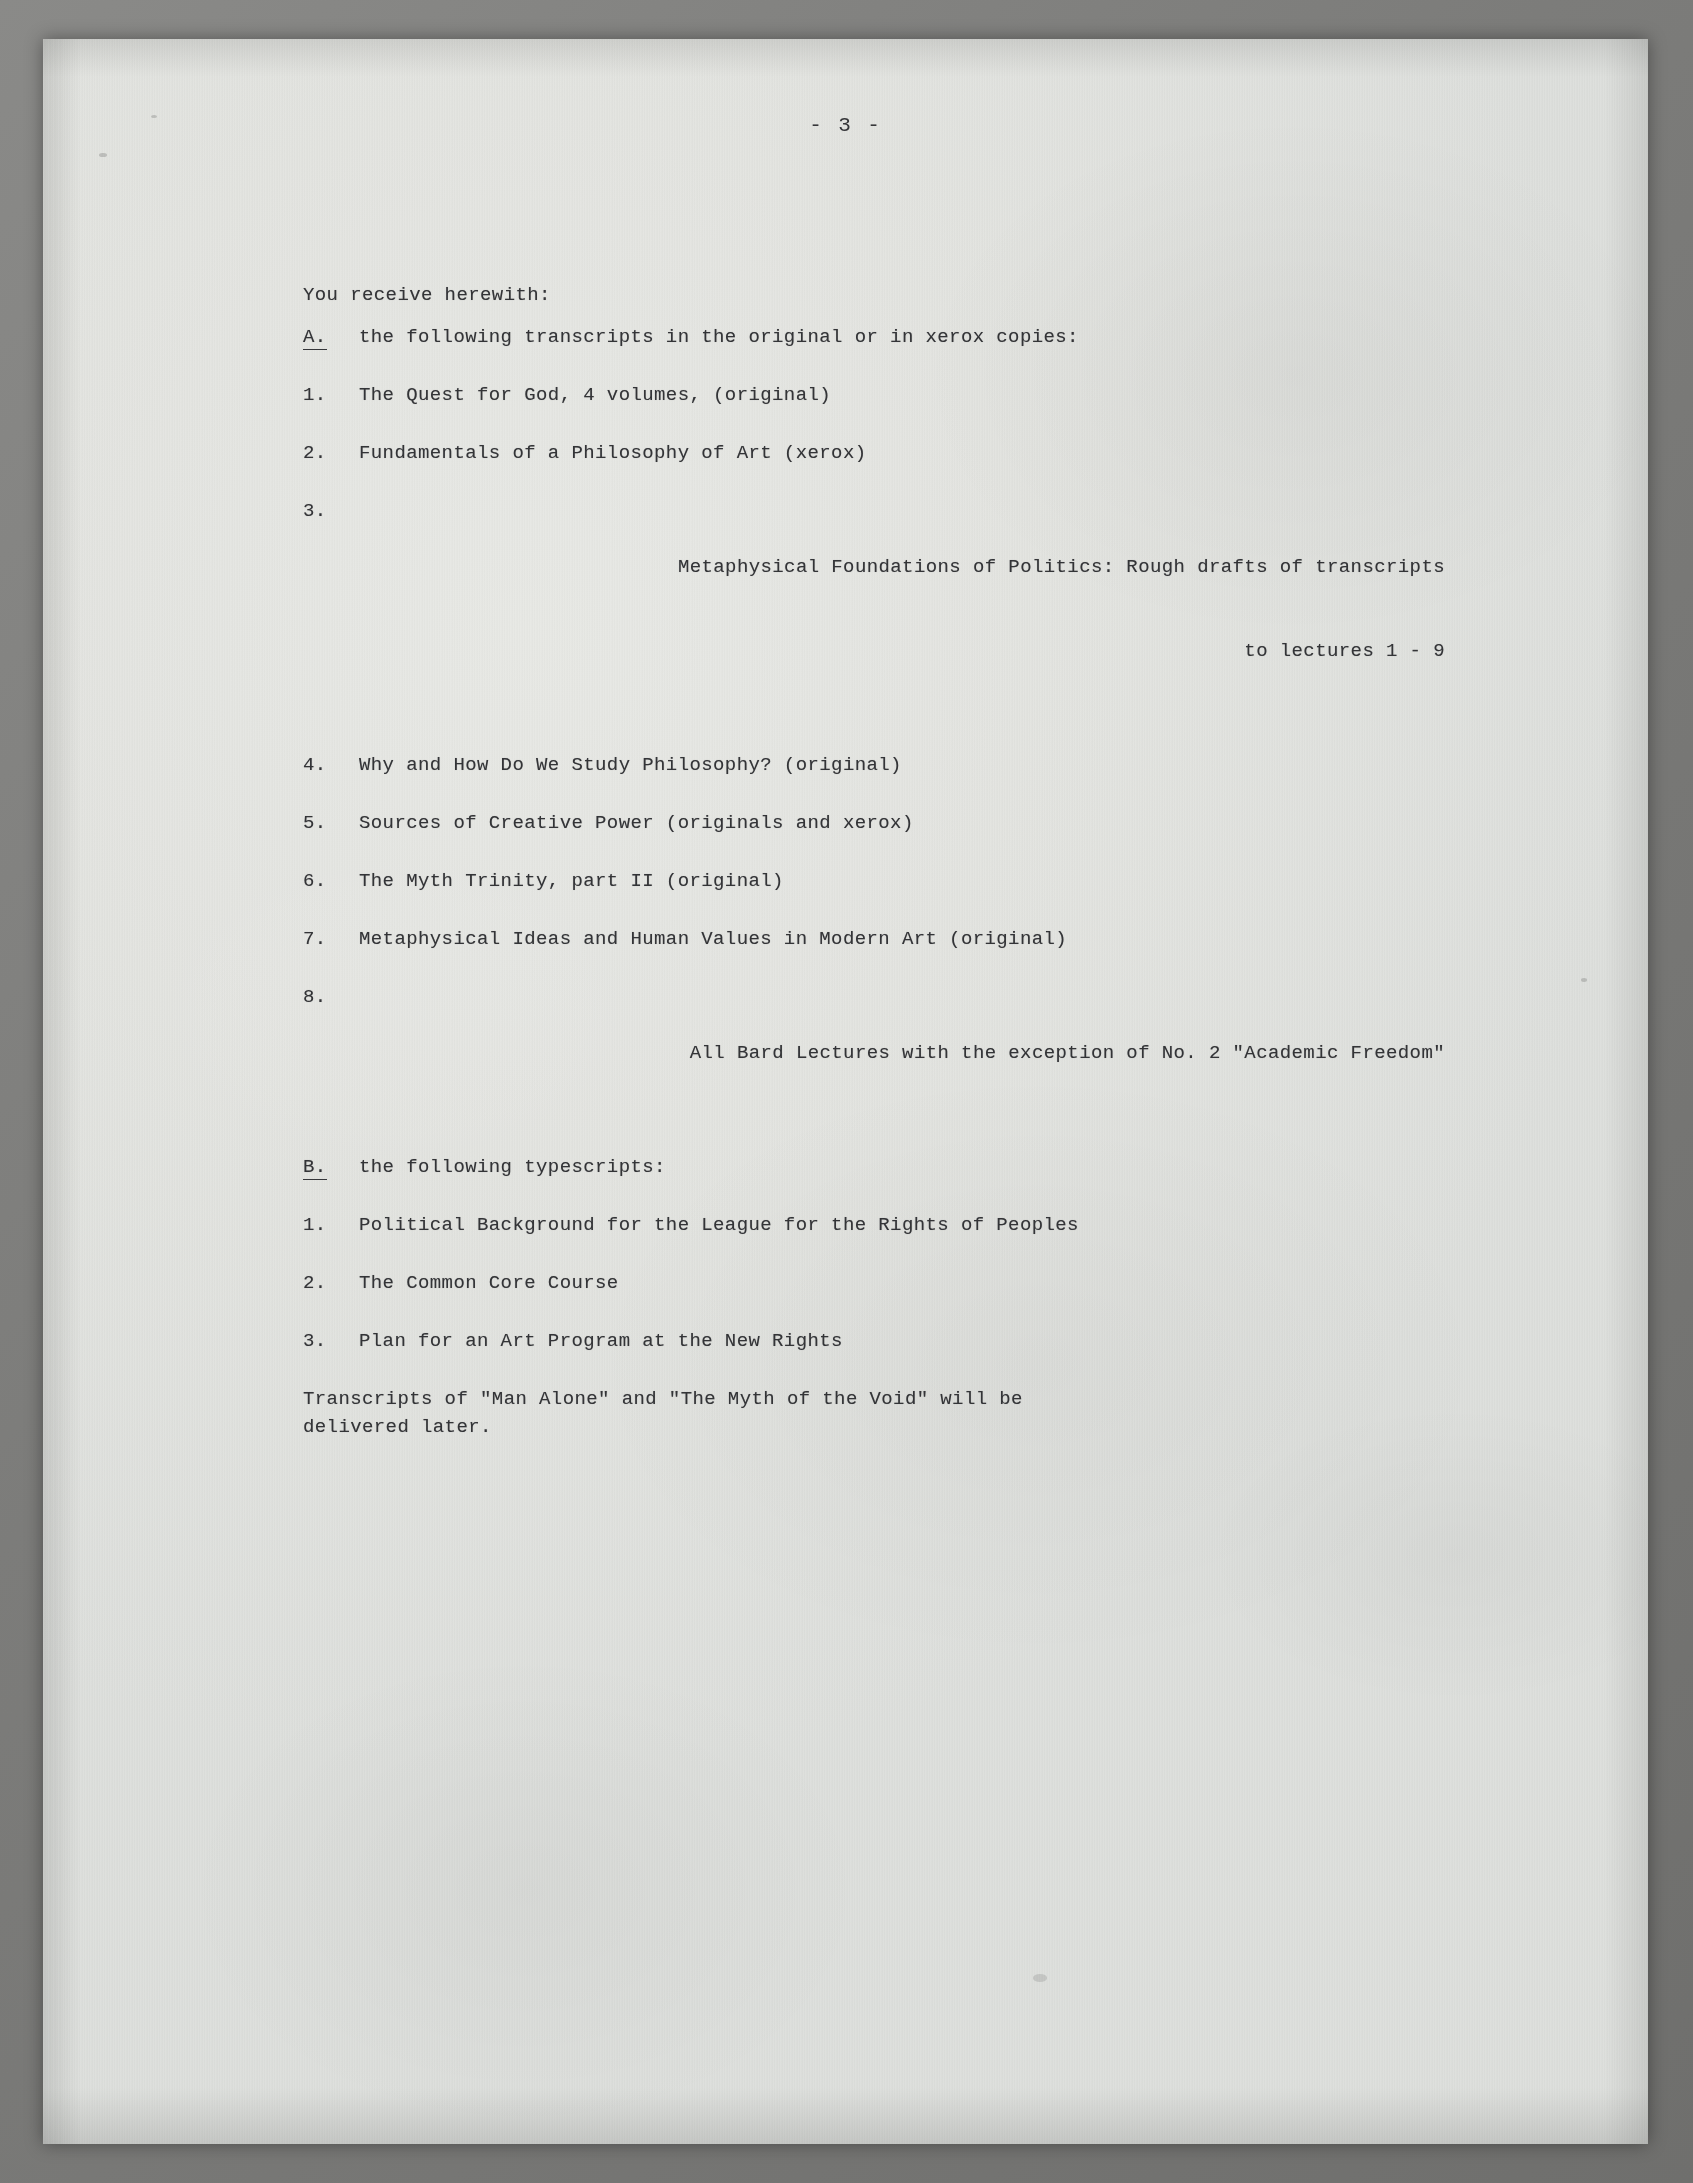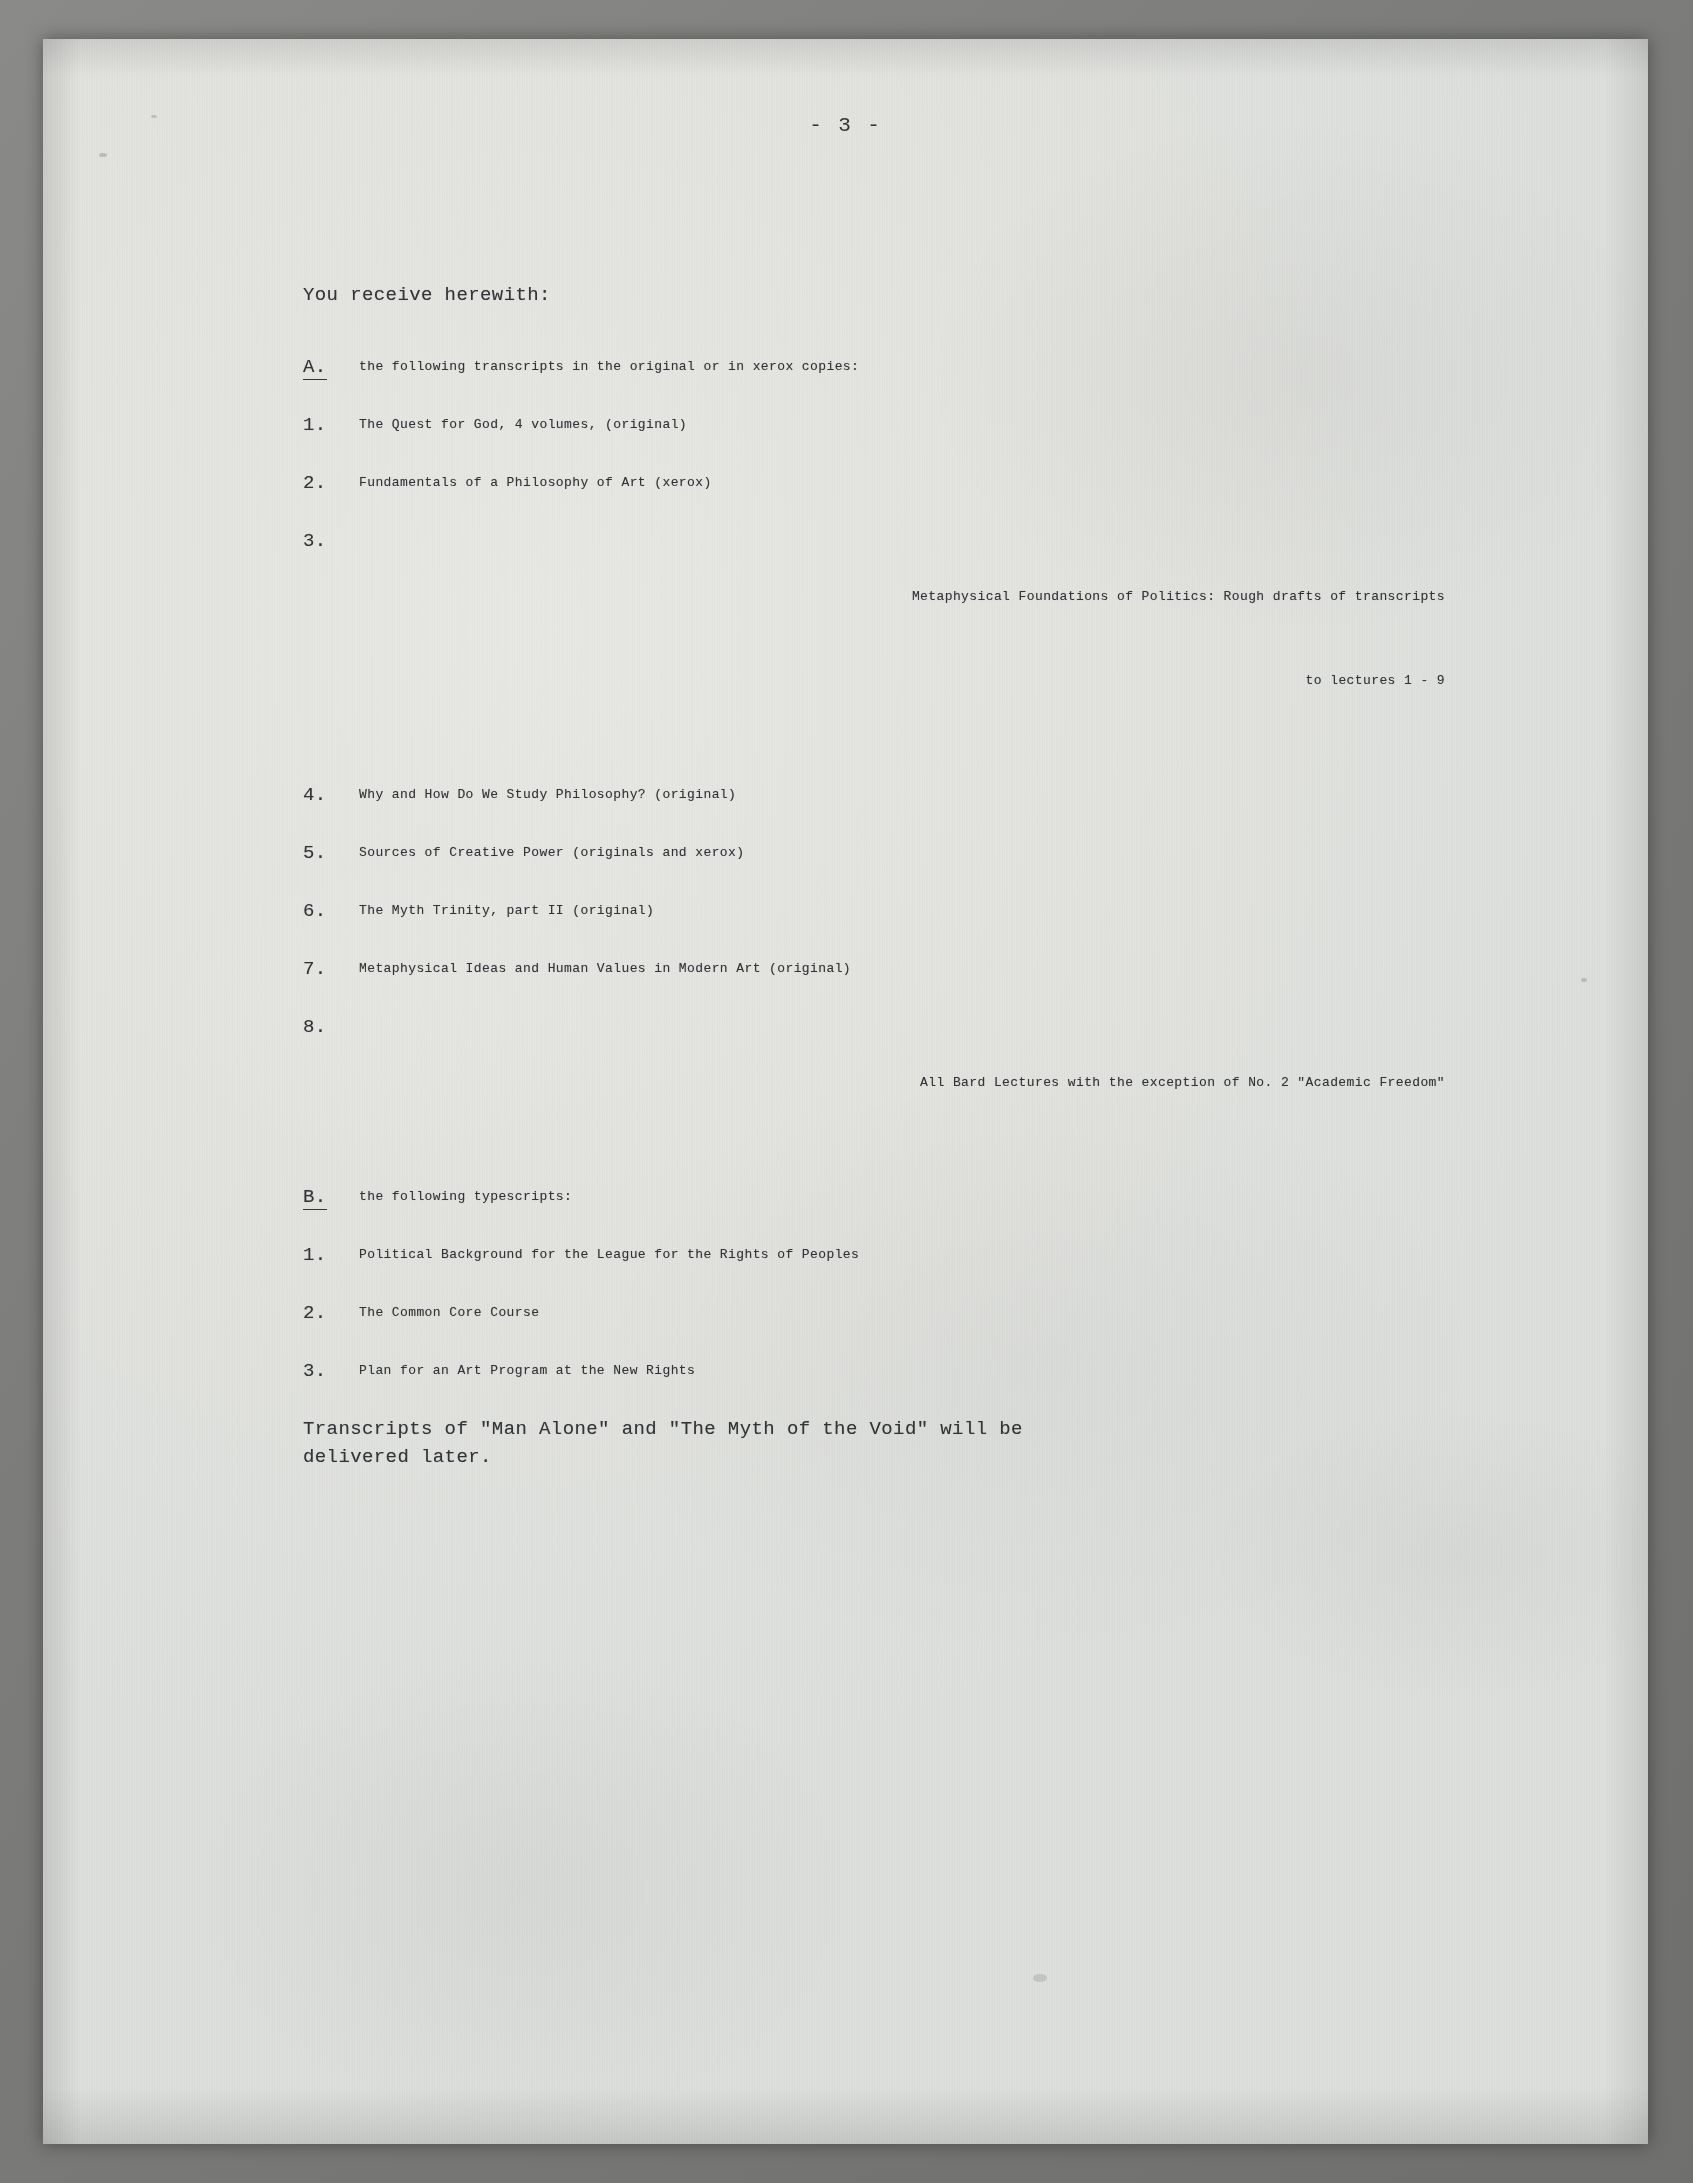--- a/index.html
+++ b/index.html
@@ -96,40 +96,40 @@
 
   .line {
     font-size: 19px;
     line-height: 28px;
     letter-spacing: 0.4px;
     color: #333437;
     white-space: pre-wrap;
     text-shadow: 0 0 0.8px rgba(40,40,45,0.30);
   }
 
-  .para { margin-bottom: 44px; }
+  .para { margin-bottom: 14px; }
 
   .row {
     display: flex;
     align-items: flex-start;
     margin-bottom: 30px;
   }
   .marker {
     width: 56px;
     flex: 0 0 56px;
     font-size: 19px;
     line-height: 28px;
     letter-spacing: 0.4px;
     color: #333437;
     text-shadow: 0 0 0.8px rgba(40,40,45,0.30);
   }
   .marker.ul span { border-bottom: 1.3px solid #35363a; padding-bottom: 0.6px; }
   .content {
     flex: 1 1 auto;
-    font-size: 13px;
+    font-size: 19px;
     line-height: 28px;
     letter-spacing: 0.4px;
     color: #333437;
     white-space: pre-wrap;
     text-shadow: 0 0 0.8px rgba(40,40,45,0.30);
   }
   .cont-line { display: block; text-align: right; }
 
   .closing { margin-top: 6.3px; }
   .closing .line { letter-spacing: 0.4px; }

